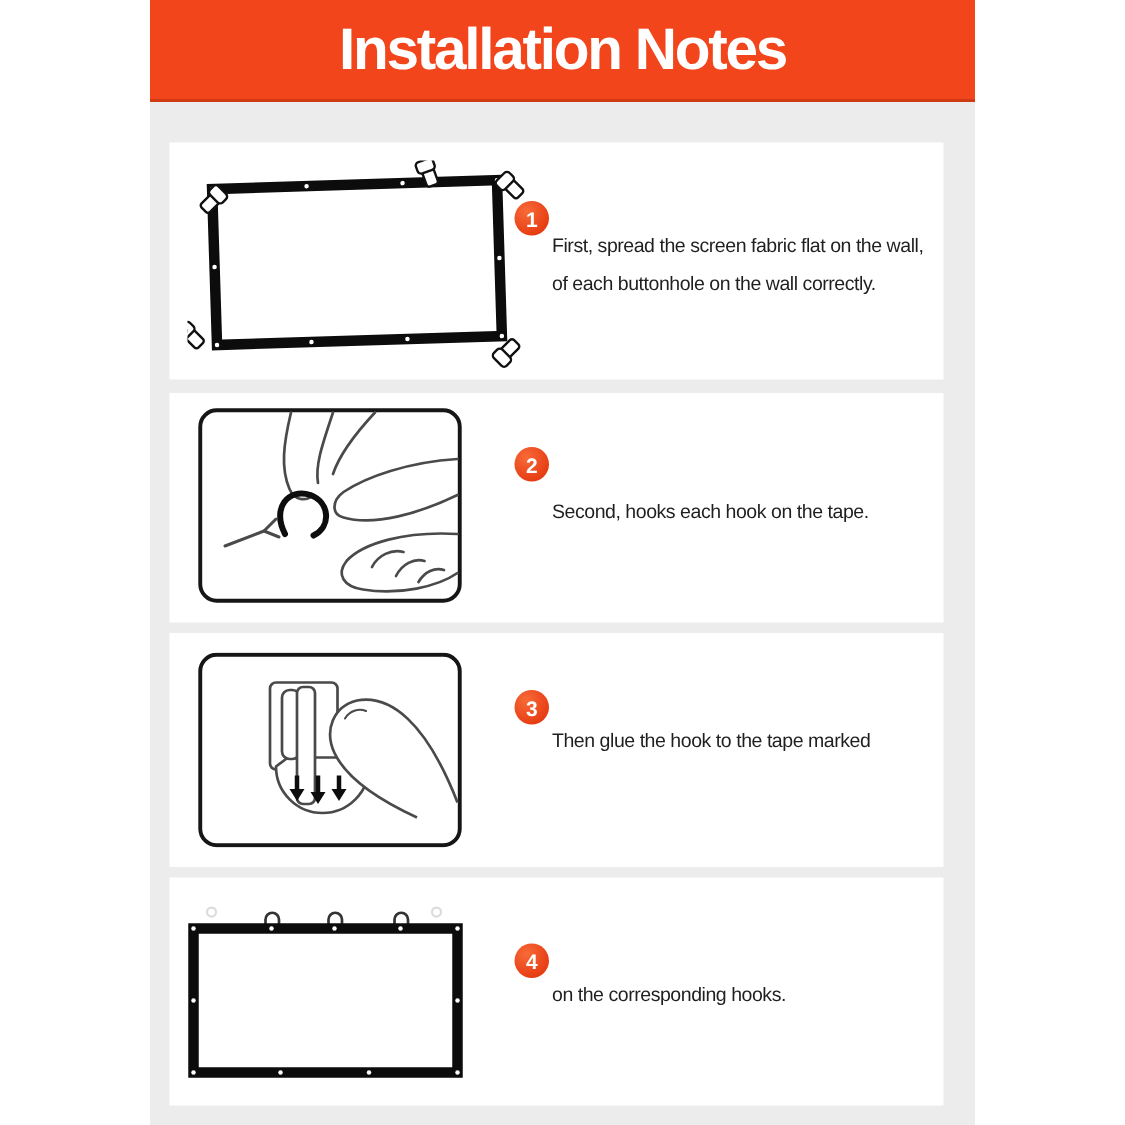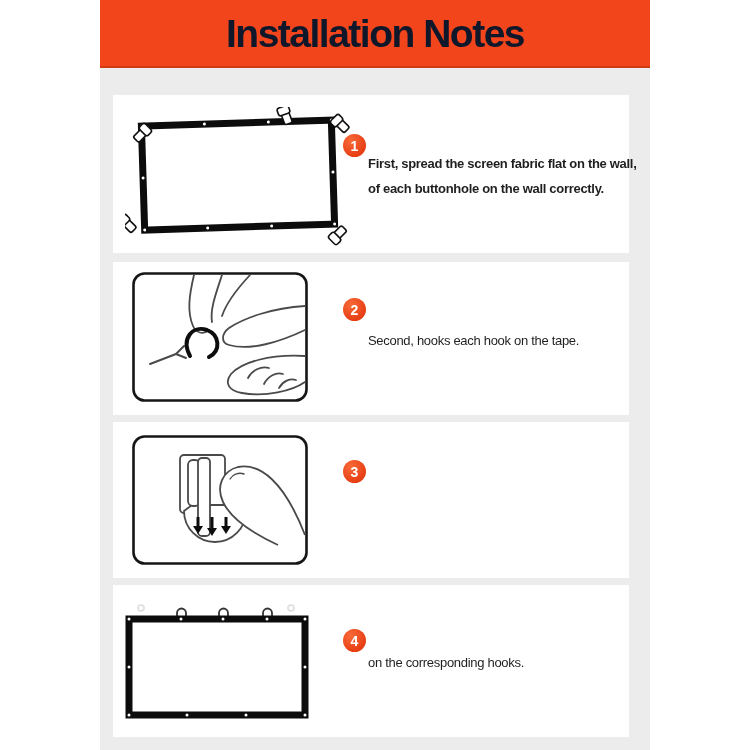--- a/index.html
+++ b/index.html
@@ -11,21 +11,21 @@
   .content{
     position:absolute;left:100px;top:0;width:550px;height:750px;
     background:#ececec;
   }
   .banner{
     position:absolute;left:0;top:0;width:100%;height:66px;
     background:#f2451c;border-bottom:2px solid #cf3c14;
     display:flex;align-items:center;justify-content:center;
   }
   .banner h1{
-    margin:0;color:#0f172a;font-size:39px;font-weight:700;
+    margin:0;color:#ffffff;font-size:39px;font-weight:700;
     letter-spacing:-1.5px;line-height:1;
   }
   .panel{
     position:absolute;left:13px;width:516px;background:#ffffff;
   }
   .panel-1{top:95px;height:158px;}
   .panel-2{top:262px;height:153px;}
   .panel-3{top:422px;height:156px;}
   .panel-4{top:585px;height:152px;}
   .illus{position:absolute;}
@@ -35,21 +35,21 @@
     color:#ffffff;font-size:14px;font-weight:700;
     display:flex;align-items:center;justify-content:center;
     left:230px;
   }
   .step-text{
     position:absolute;left:255px;color:#1f1f1f;font-size:13px;
     letter-spacing:-0.3px;white-space:nowrap;
   }
   .lh25 .line{line-height:25px;}
   .lh22 .line{line-height:22px;}
-  .b1{top:39px;} .t1{top:56px;font-weight:bold;}
+  .b1{top:39px;} .t1{top:56px;}
   .b2{top:36px;} .t2{top:68px;}
   .b3{top:38px;} .t3{top:61px;}
   .b4{top:44px;} .t4{top:67px;}
   svg{display:block;}
 </style>
 </head>
 <body>
 
 <div class="content">
 
@@ -166,20 +166,21 @@
           <path d="M66,99 l-5,-8 h10 z"></path>
           <path d="M80,101 l-5,-8 h10 z"></path>
           <path d="M94,99 l-5,-8 h10 z"></path>
         </g>
       </svg>
     </div>
     <div class="badge b3">
       <span>3</span>
     </div>
     <div class="step-text t3 lh22">
+      <div class="line">Then glue the hook to the tape marked</div>
     </div>
   </section>
 
   <section class="panel panel-4">
     <div class="illus" style="left:8px;top:16px;">
       <svg width="192" height="122" viewBox="0 0 192 122">
 
         <g fill="none" stroke="#dcdcdc" stroke-width="1.5">
           <circle cx="20" cy="7" r="3"></circle>
             <circle cx="170" cy="7" r="3"></circle>

